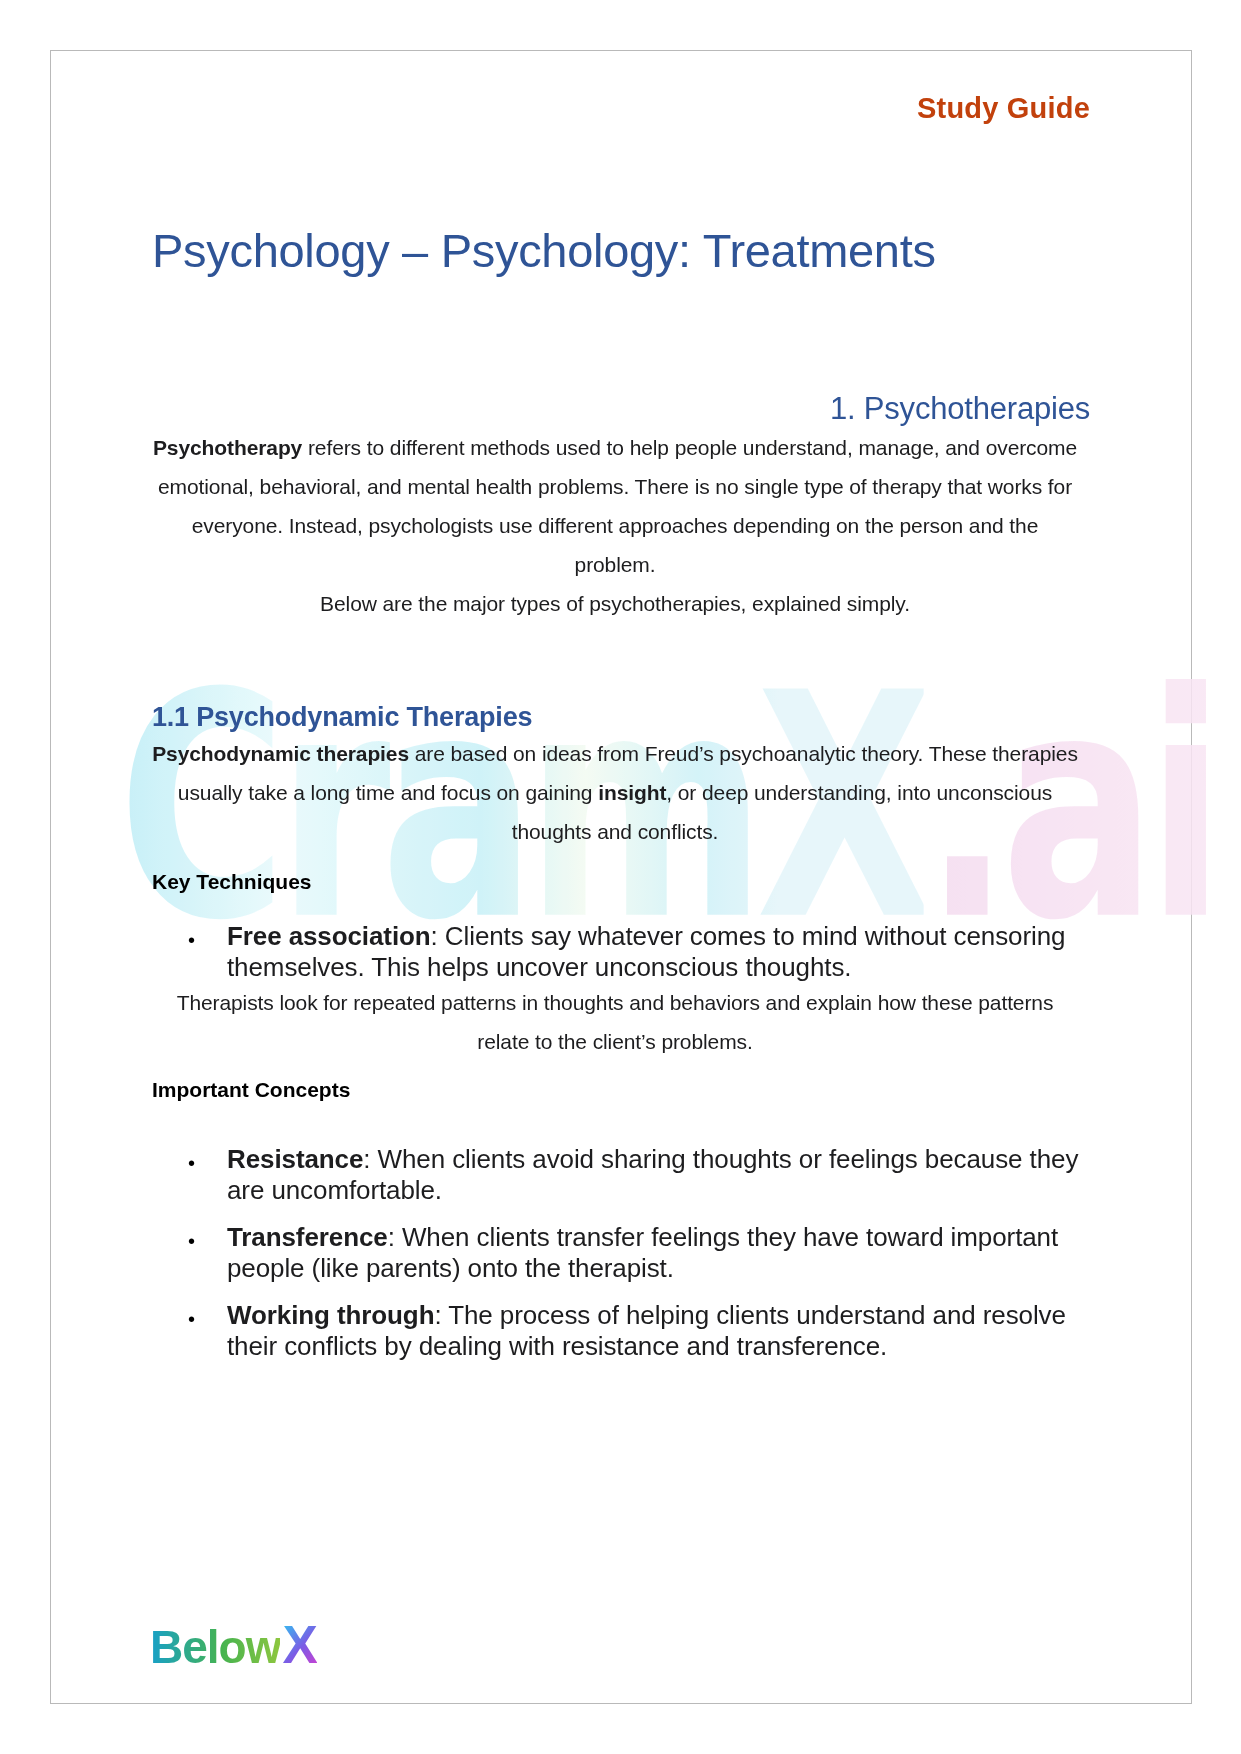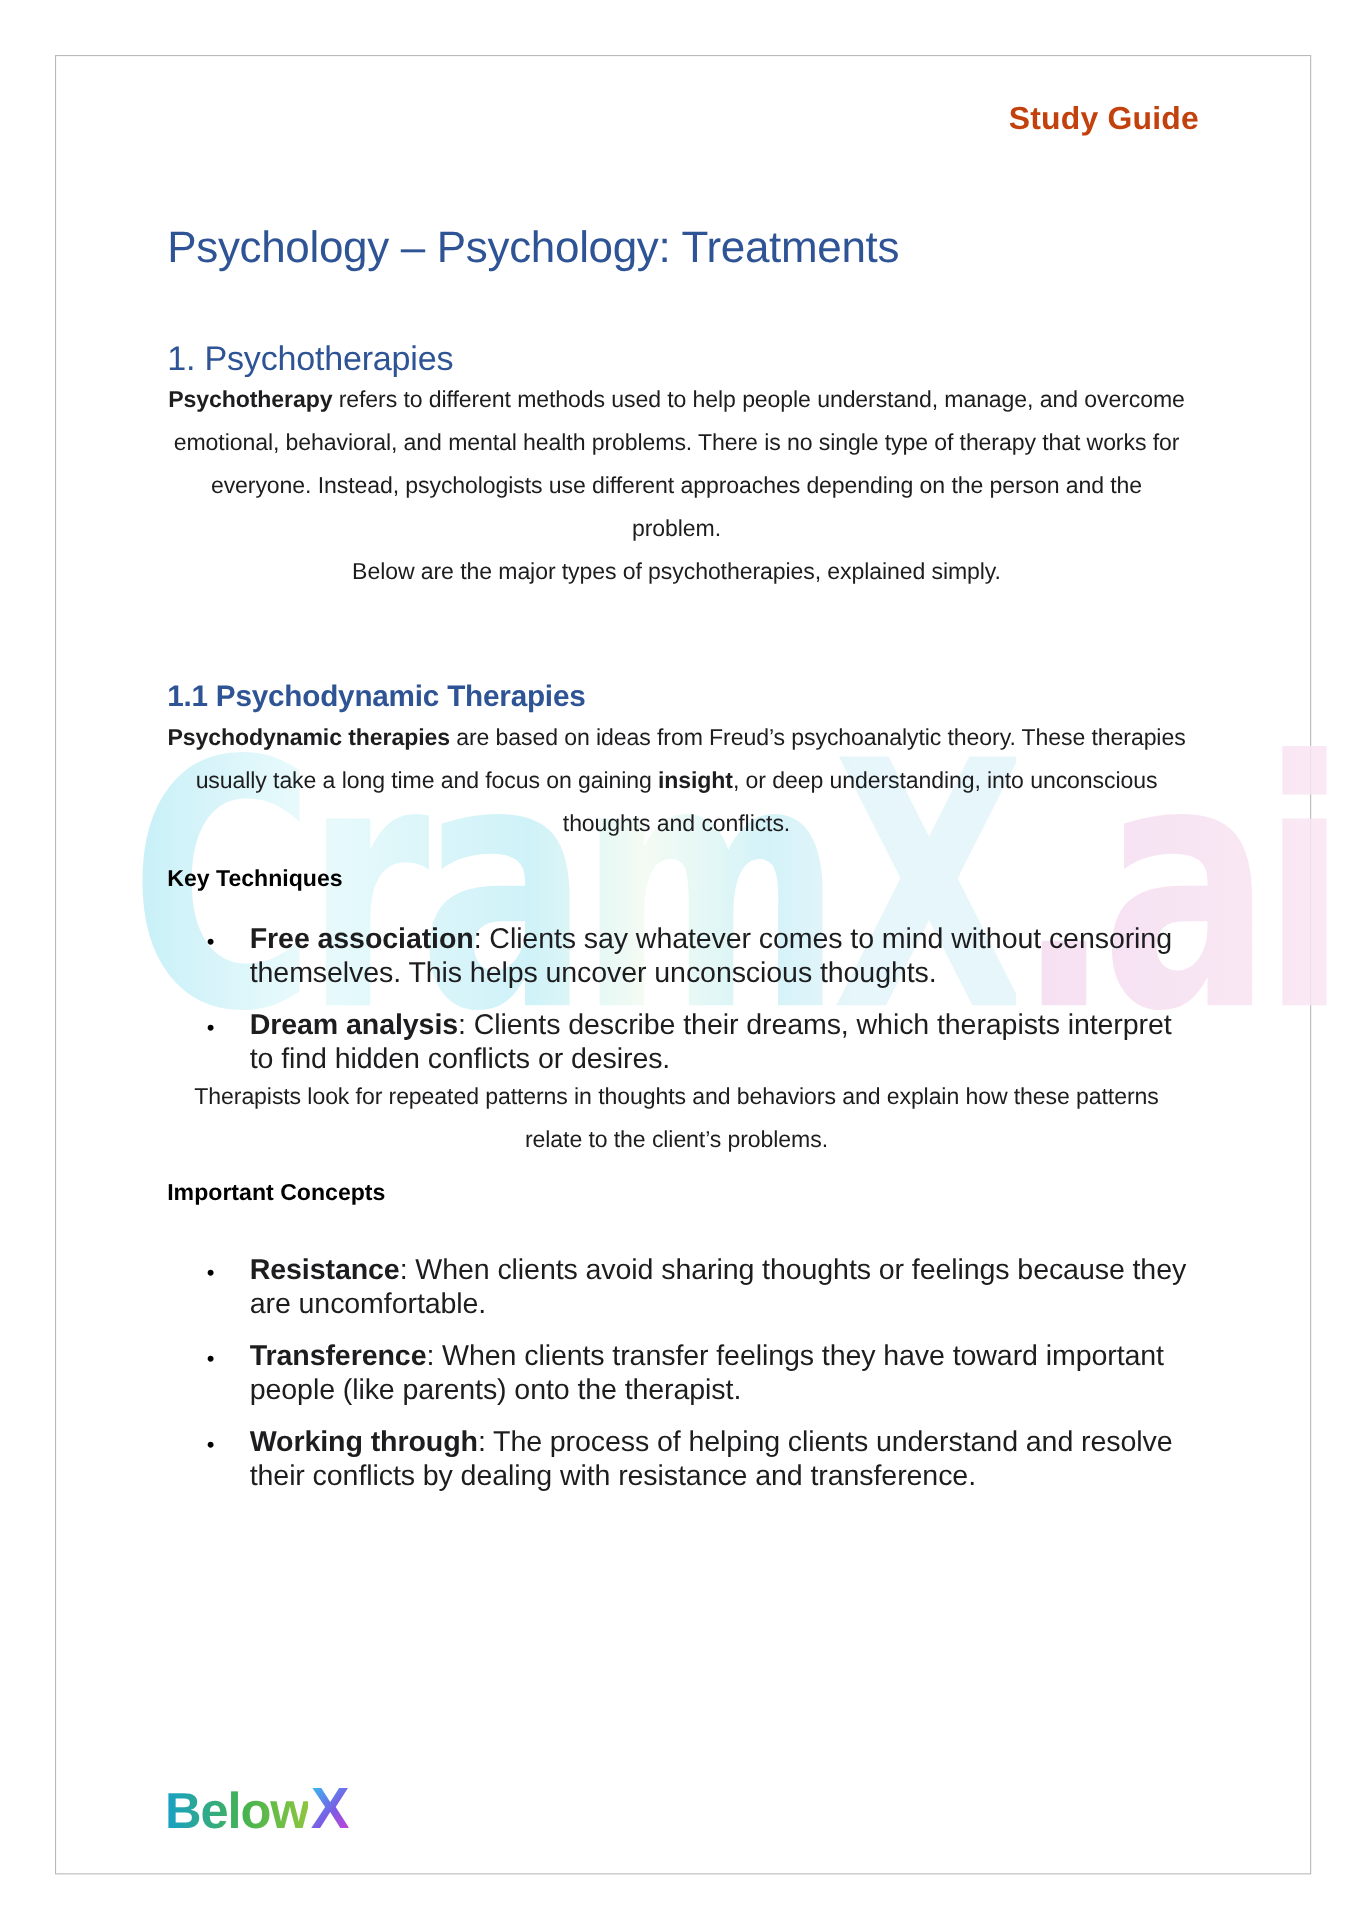--- a/index.html
+++ b/index.html
@@ -57,34 +57,35 @@
   }
   .study-guide {
     margin-top: 42px;
     font-size: 29px;
     font-weight: bold;
     color: #c2410c;
     text-align: right;
     letter-spacing: 0.2px;
   }
   .doc-title {
-    margin: 76px 0 0 0;
-    font-size: 40px;
+    margin: 98px 0 0 0;
+    font-size: 47px;
     font-weight: normal;
     line-height: 1.2;
     color: var(--heading-blue, #2F5496);
     letter-spacing: -0.3px;
   }
   h2.sec {
-    margin: 58px 0 0 0;
+    margin: 111px 0 0 0;
     font-size: 31px;
     font-weight: normal;
     line-height: 1.2;
     color: var(--heading-blue, #2F5496);
     letter-spacing: -0.2px;
+    text-align: right;
   }
   h3.subsec {
     margin: 78px 0 0 0;
     font-size: 27px;
     font-weight: bold;
     line-height: 1.25;
     color: var(--heading-blue, #2F5496);
     letter-spacing: -0.2px;
   }
   p.body-p {
@@ -184,21 +185,20 @@
     <p class="body-p mt-p2">Below are the major types of psychotherapies, explained simply.</p>
 
     <h3 class="subsec">1.1 Psychodynamic Therapies</h3>
 
     <p class="body-p mt-p3"><b class="lead">Psychodynamic therapies</b><span> are based on ideas from Freud’s psychoanalytic theory. These therapies usually take a long time and focus on gaining </span><b class="lead">insight</b><span>, or deep understanding, into unconscious thoughts and conflicts.</span></p>
 
     <h4 class="mini-heading">Key Techniques</h4>
 
     <ul class="bullets">
       <li><b class="lead">Free association</b><span>: Clients say whatever comes to mind without censoring themselves. This helps uncover unconscious thoughts.</span></li>
-      <li><b class="lead">Dream analysis</b><span>: Clients describe their dreams, which therapists interpret to find hidden conflicts or desires.</span></li>
     </ul>
 
     <p class="body-p mt-p4">Therapists look for repeated patterns in thoughts and behaviors and explain how these patterns relate to the client’s problems.</p>
 
     <h4 class="mini-heading mt-ic">Important Concepts</h4>
 
     <ul class="bullets mt-ul2">
       <li><b class="lead">Resistance</b><span>: When clients avoid sharing thoughts or feelings because they are uncomfortable.</span></li>
       <li><b class="lead">Transference</b><span>: When clients transfer feelings they have toward important people (like parents) onto the therapist.</span></li>
       <li><b class="lead">Working through</b><span>: The process of helping clients understand and resolve their conflicts by dealing with resistance and transference.</span></li>

